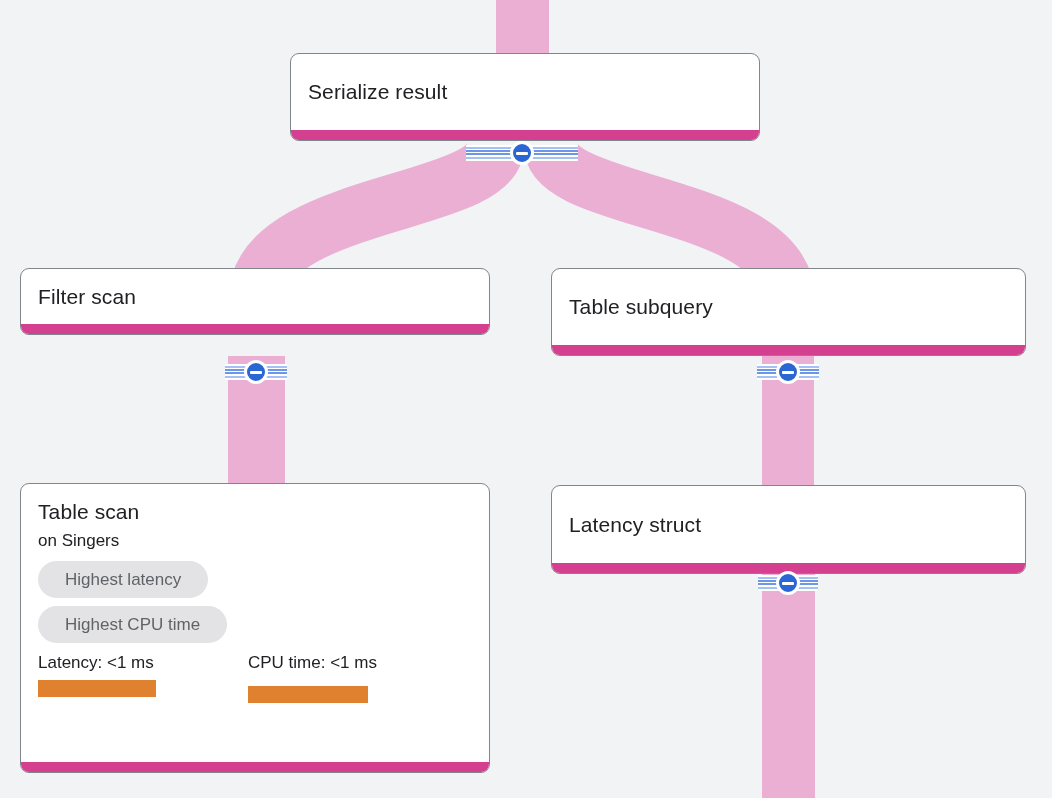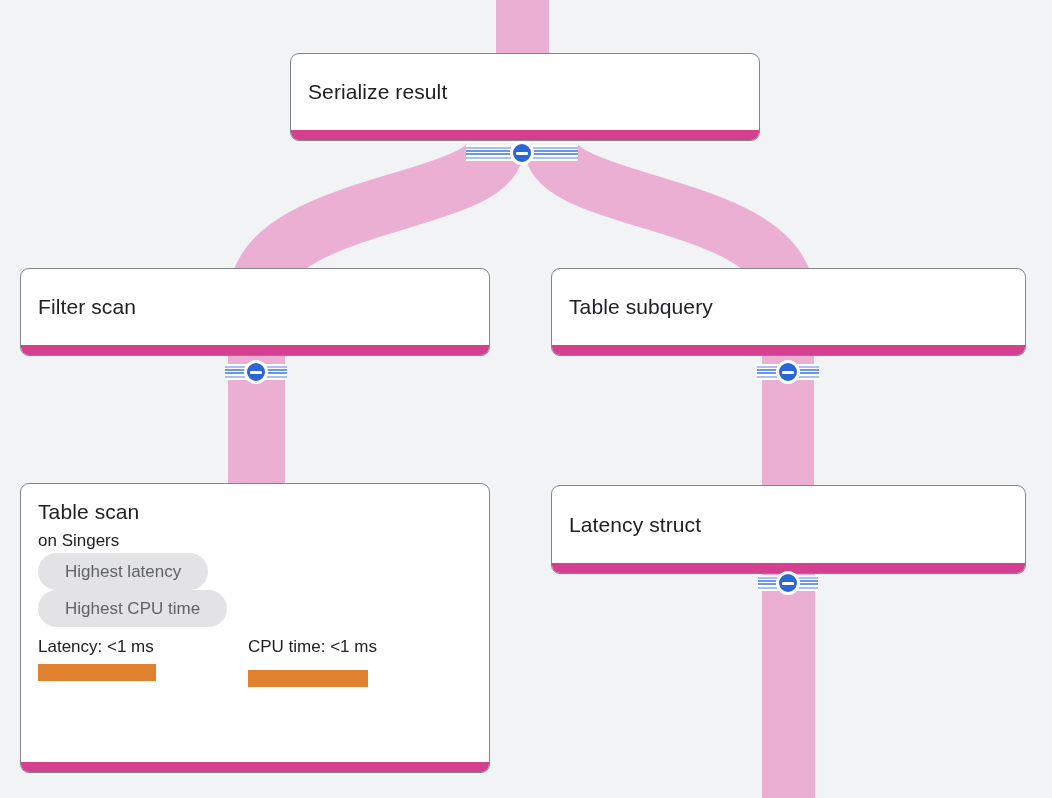--- a/index.html
+++ b/index.html
@@ -50,20 +50,21 @@
   }
   .node-body{padding:13px 28px 0 17px;}
   .node-title-static{font-size:21px;line-height:30px;letter-spacing:0.1px;}
   .node-subtitle{font-size:17px;line-height:24px;margin-top:2px;color:var(--text-primary);}
   .badge{
     display:table;
     background:var(--badge-bg);
     color:var(--badge-text);
     font-size:17px;line-height:37px;
     padding:0 27px;border-radius:19px;
+    margin-top:8px;
     white-space:nowrap;
   }
   .metrics{display:flex;margin-top:8px;}
   .metric{width:210px;}
   .metric-label{font-size:17px;line-height:24px;}
   .metric-bar{height:17px;background:var(--bar-orange);margin-top:5px;}
   .metric-cpu .metric-bar{margin-top:11px;}
 
   .connector{
     position:absolute;z-index:3;
@@ -109,21 +110,21 @@
     <rect class="edge-fill" x="228" y="356" width="57" height="134"></rect>
     <rect class="edge-fill" x="762" y="356" width="52" height="134"></rect>
     <rect class="edge-fill" x="762" y="574" width="53" height="224"></rect>
   </svg>
 
   <div class="node" style="left:290px;top:53px;width:470px;height:88px">
     <div class="node-title">Serialize result</div>
     <div class="node-accent"></div>
   </div>
 
-  <div class="node" style="left:20px;top:268px;width:470px;height:88px">
+  <div class="node" style="left:20px;top:268px;width:470px;height:67px">
     <div class="node-title">Filter scan</div>
     <div class="node-accent"></div>
   </div>
 
   <div class="node" style="left:551px;top:268px;width:475px;height:88px">
     <div class="node-title">Table subquery</div>
     <div class="node-accent"></div>
   </div>
 
   <div class="node" style="left:20px;top:483px;width:470px;height:290px">

